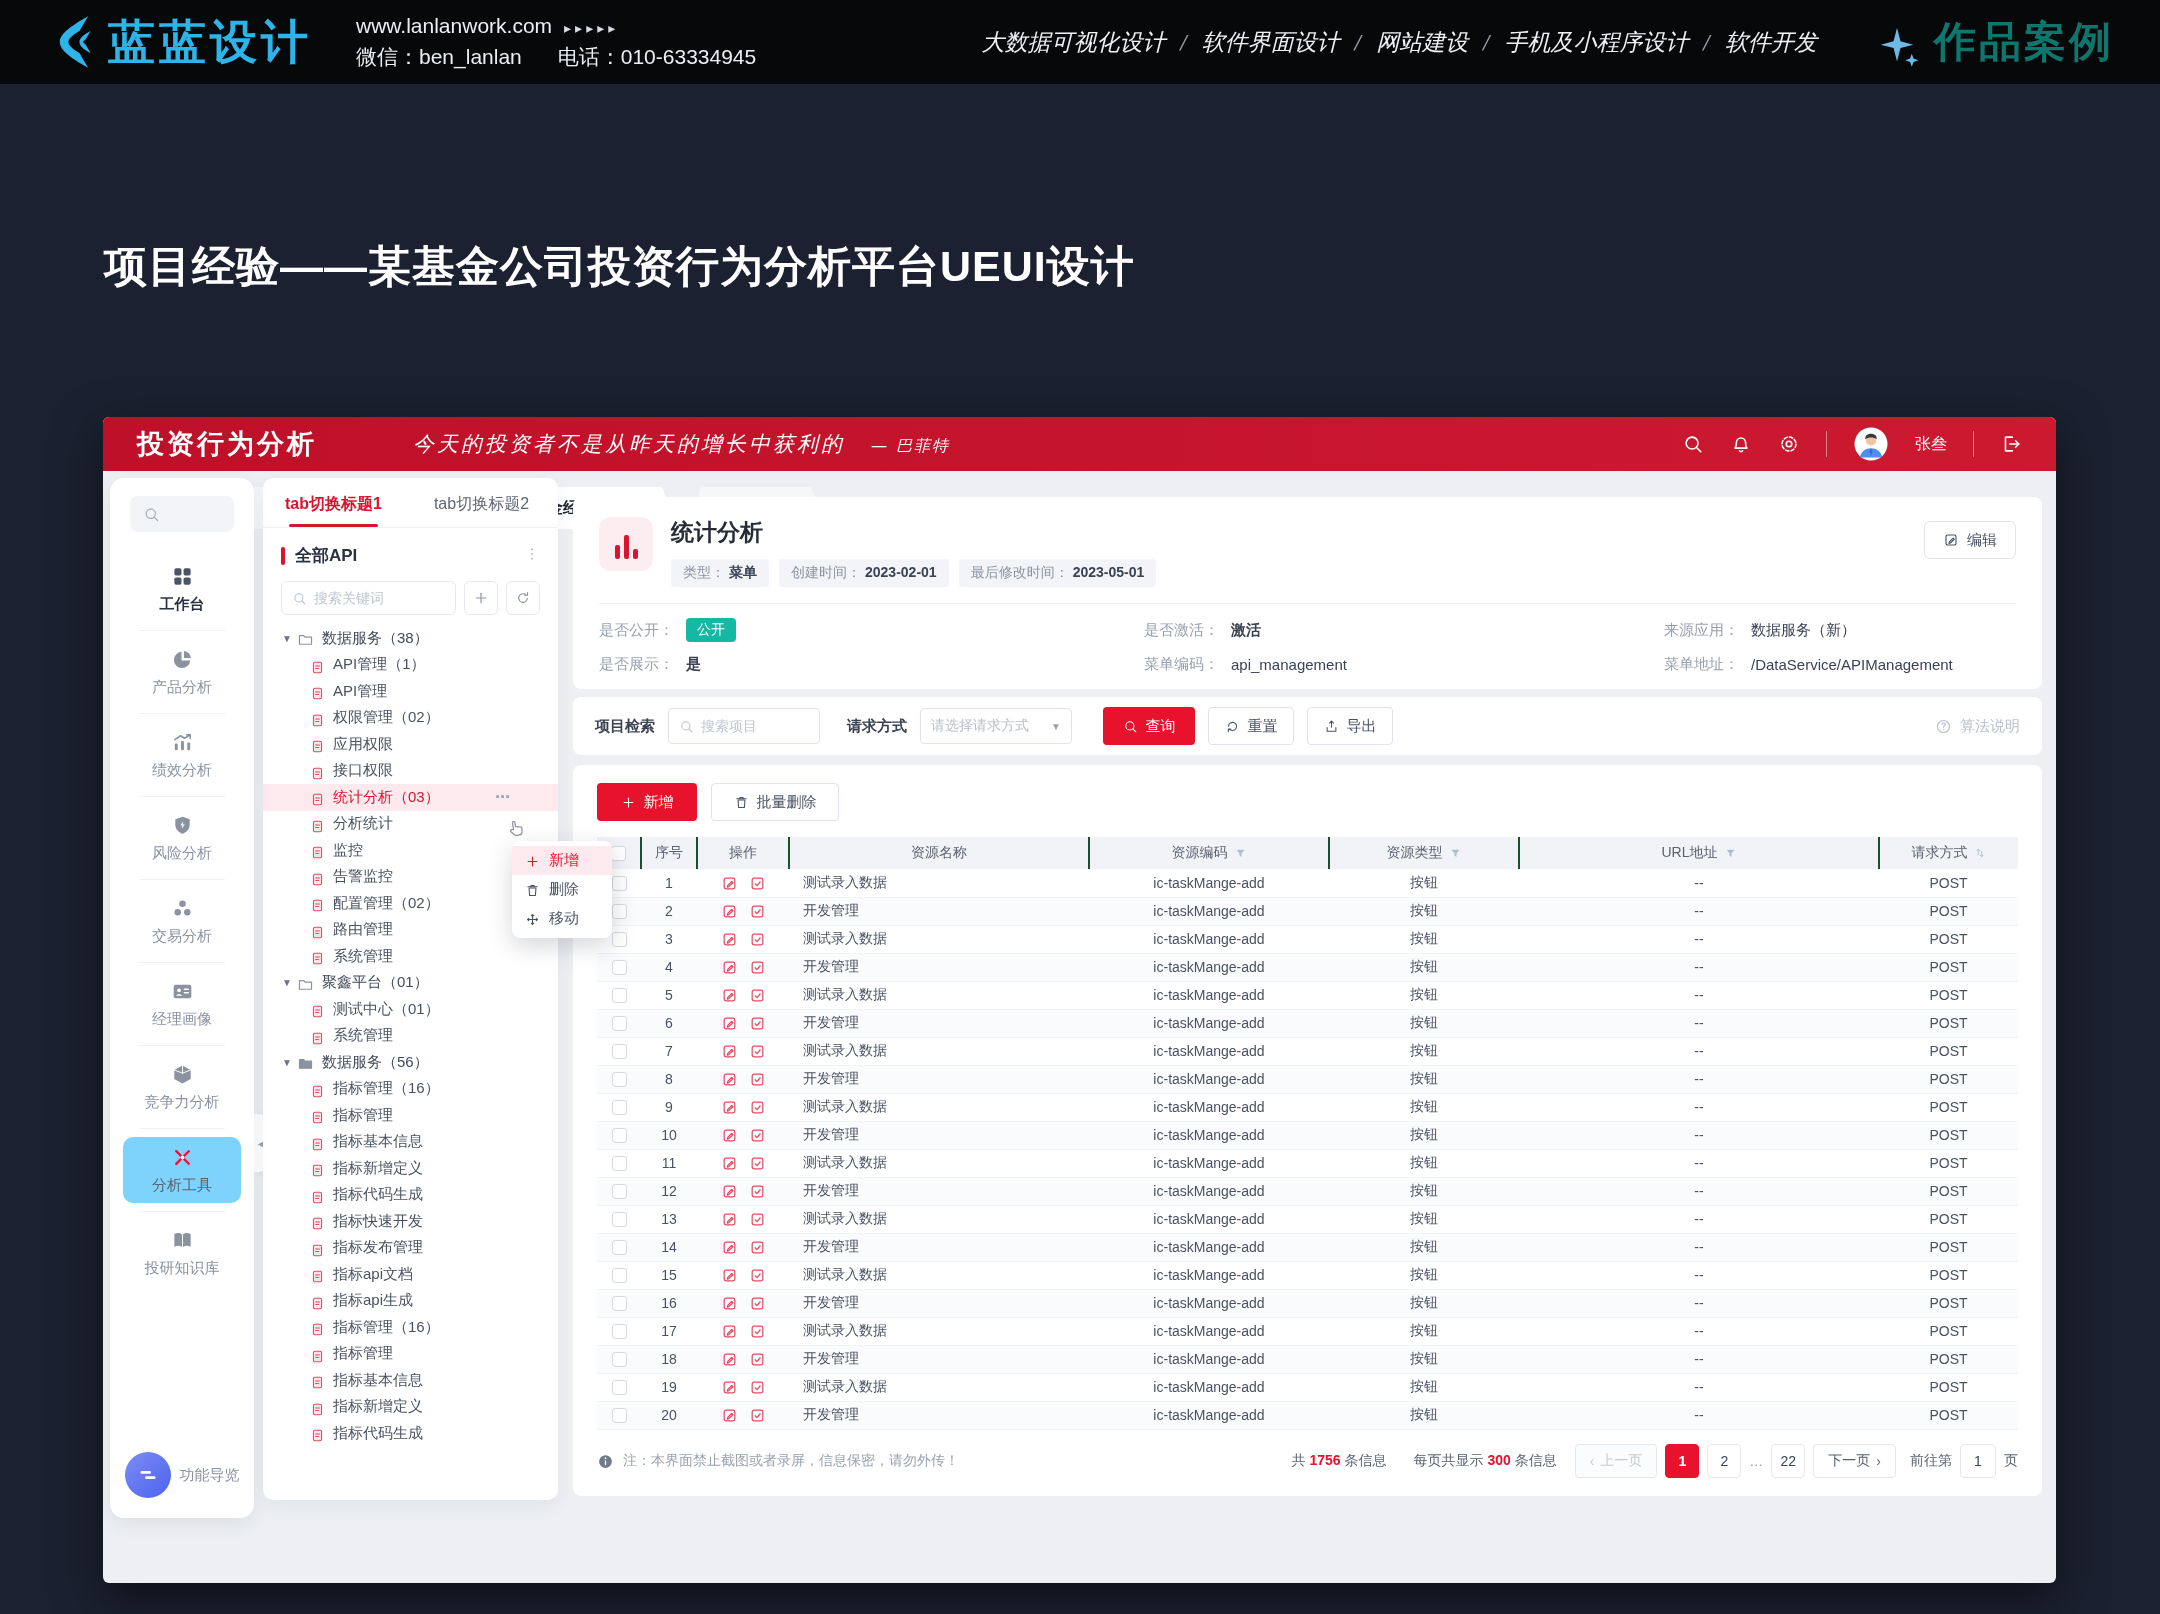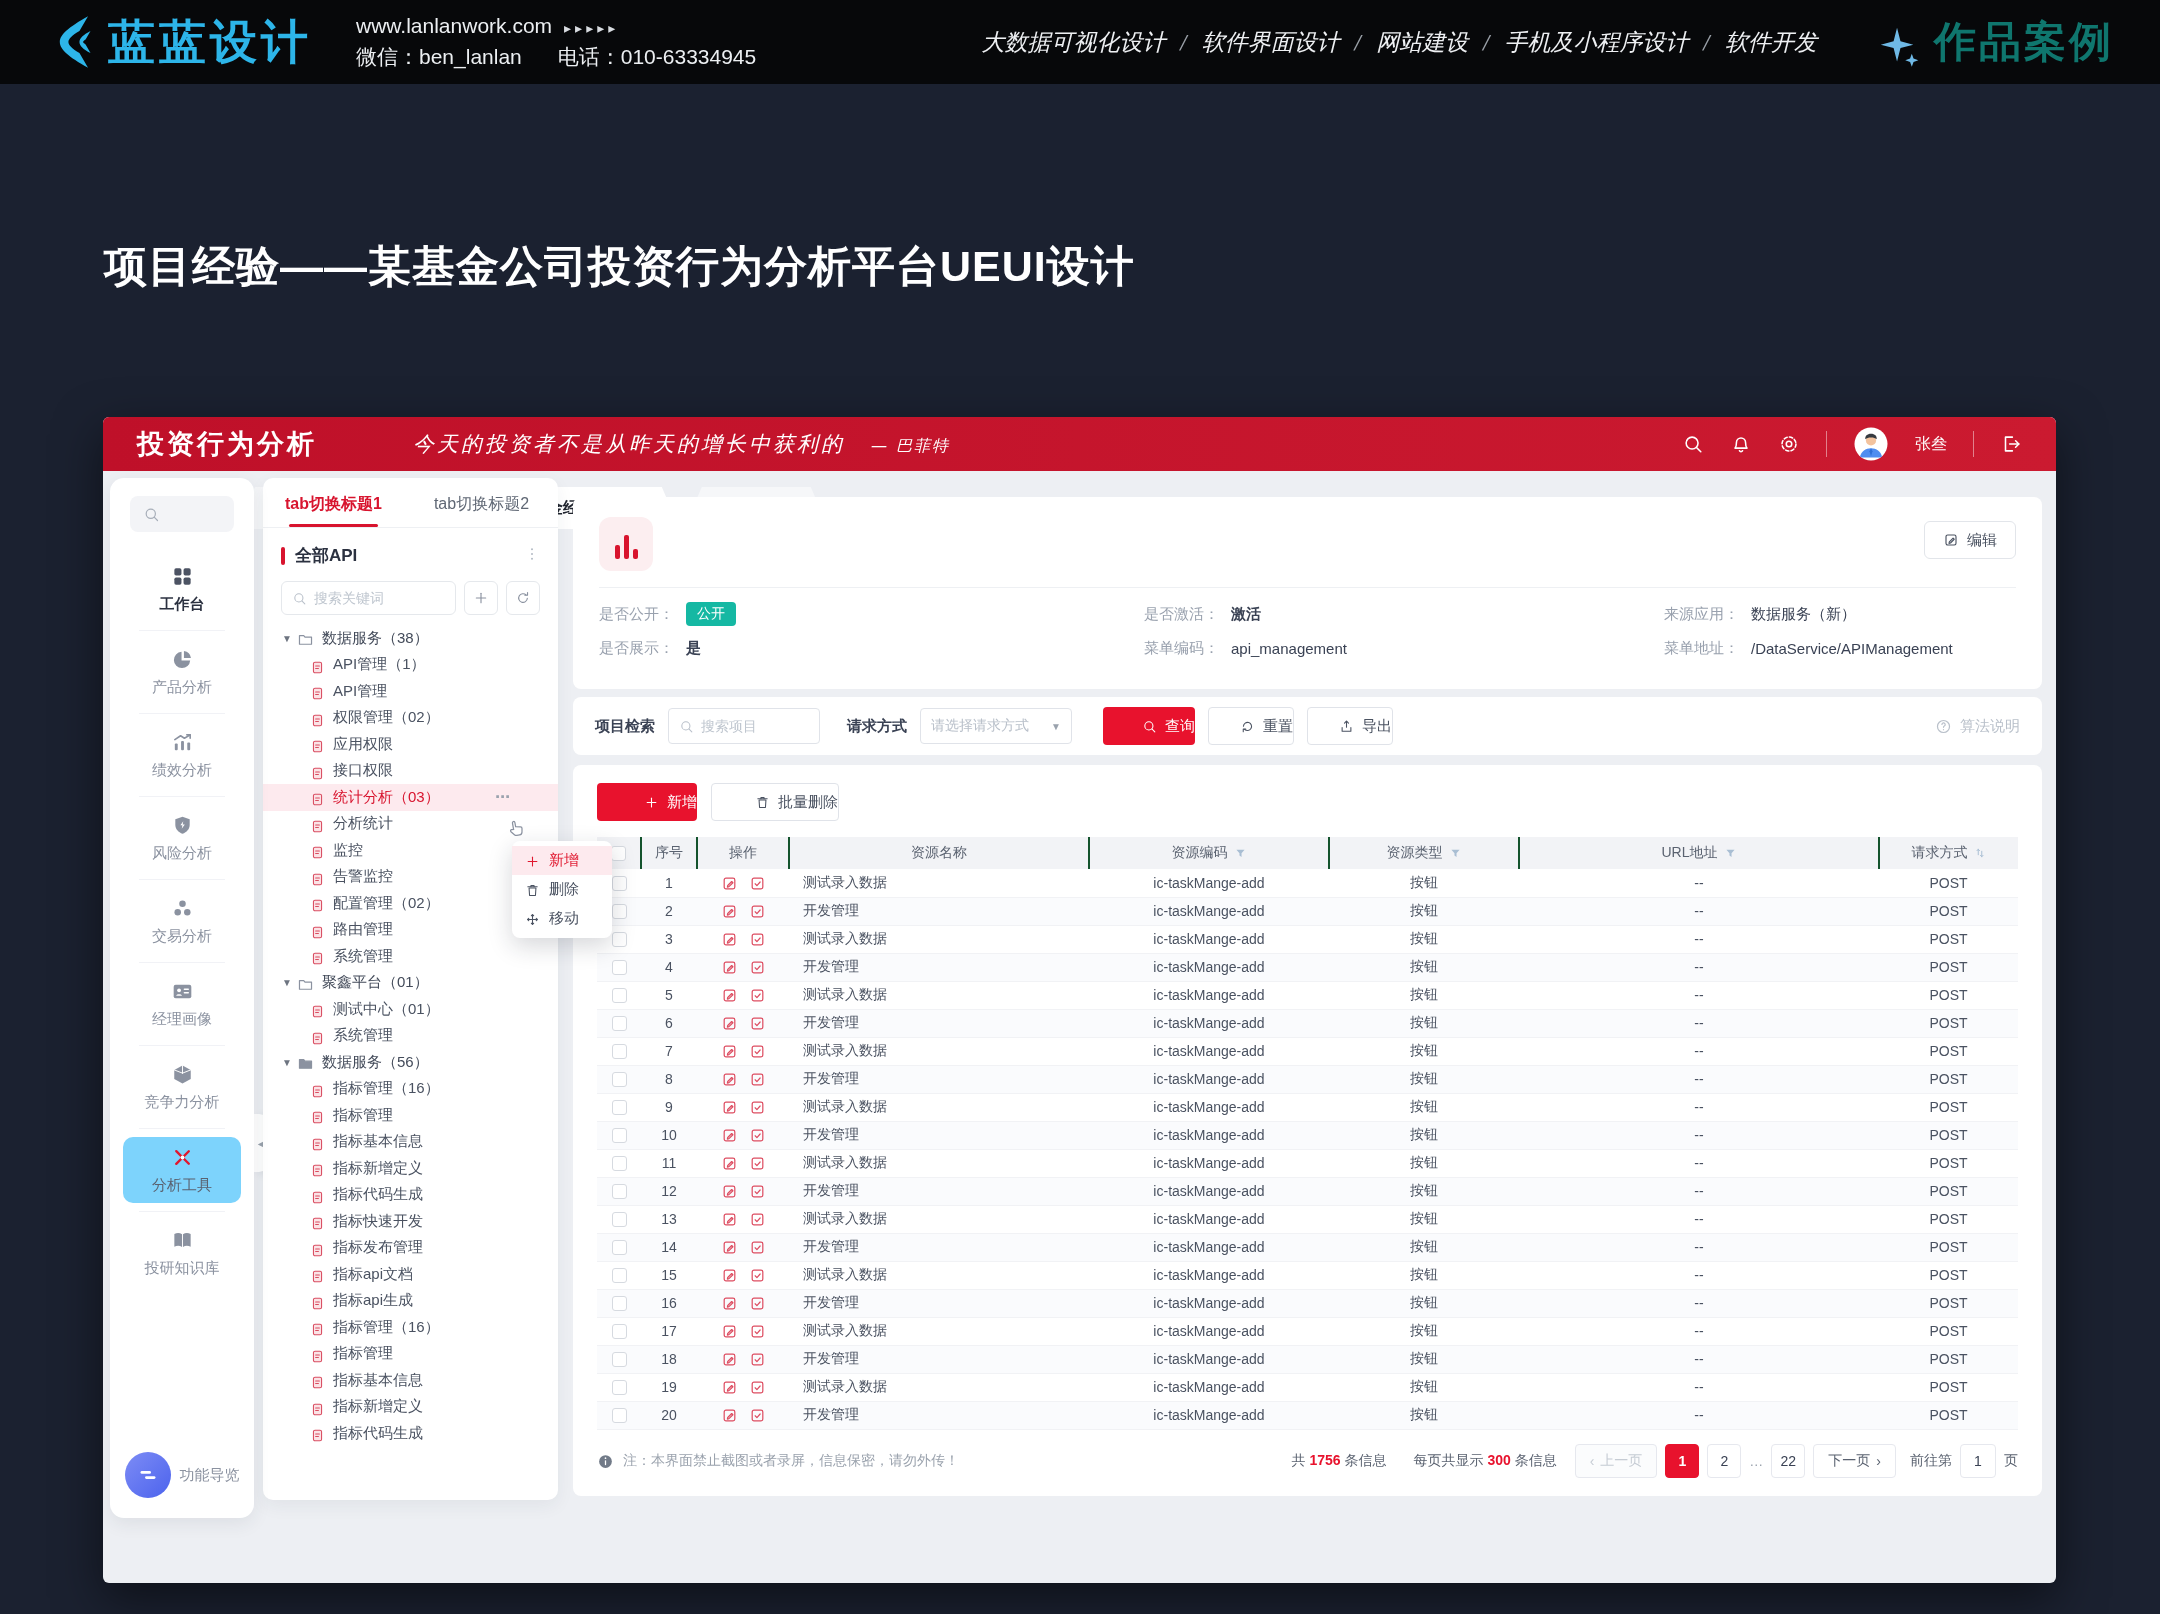--- a/index.html
+++ b/index.html
@@ -118,21 +118,21 @@
   .teal-badge{background:#15b8a3;color:#fff;border-radius:4px;padding:3px 11px;font-size:14px}
 
   .filter-card{top:200px;height:58px;display:flex;align-items:center;padding:0 22px;gap:13px}
   .flabel2{font-size:15px;color:#3a4254;font-weight:bold;white-space:nowrap}
   .f-input,.f-select{width:152px;height:36px;border:1px solid #e0e3e9;border-radius:4px;display:flex;align-items:center;padding:0 10px;gap:7px;color:#b9c0ca;background:#fff}
   .f-input svg{width:15px;height:15px;flex:none}
   .f-input input{border:none;outline:none;width:100%;font-size:14px;font-family:inherit}
   .f-input input::placeholder{color:#bfc6cf}
   .f-select{justify-content:space-between;font-size:14px}
   .f-select .sel-caret{color:#9aa2ad;font-size:10px}
-  .btn{height:38px;border-radius:4px;display:flex;align-items:center;justify-content:flex-end;gap:8px;font-size:15px;white-space:nowrap}
+  .btn{height:38px;border-radius:4px;display:flex;align-items:center;justify-content:center;gap:8px;font-size:15px;white-space:nowrap}
   .btn svg{width:15px;height:15px}
   .btn-primary{background:#e8122d;color:#fff;border:none;width:92px;margin-left:18px}
   .btn-plain{border:1px solid #e0e3e9;background:#fff;color:#4a5261;width:86px}
   .help{margin-left:auto;display:flex;align-items:center;gap:8px;color:#b9c0ca;font-size:15px;white-space:nowrap}
   .help svg{width:17px;height:17px}
 
   .table-card{top:268px;height:731px;padding:18px 24px;display:flex;flex-direction:column}
   .tc-actions{display:flex;gap:14px}
   .btn-add{width:100px;background:#e8122d;color:#fff;border:none}
   .btn-batch{width:128px;border:1px solid #e0e3e9;color:#4a5261;background:#fff}
@@ -709,20 +709,37 @@
 
   <div class="main">
 
     <div class="card detail-card">
       <div class="detail-head">
         <span class="detail-icon">
           <span class="dbar" style="height:14px"></span>
             <span class="dbar" style="height:24px"></span>
             <span class="dbar" style="height:10px"></span>
         </span>
+        <div class="detail-info">
+          <div class="detail-title">统计分析</div>
+          <div class="badge-row" id="badgeRow">
+              <span class="dbadge">
+                <span class="bl">类型：</span>
+                <span class="bv">菜单</span>
+              </span>
+              <span class="dbadge">
+                <span class="bl">创建时间：</span>
+                <span class="bv">2023-02-01</span>
+              </span>
+              <span class="dbadge">
+                <span class="bl">最后修改时间：</span>
+                <span class="bv">2023-05-01</span>
+              </span>
+            </div>
+        </div>
         <button class="edit-btn">
           <svg class="ic" viewBox="0 0 24 24">
               <rect x="4.5" y="4.5" width="15" height="15" rx="2.5"></rect>
               <path d="M9.5 14.8 l5.6-5.6 1.7 1.7 -5.6 5.6 -2.2 .5 z"></path>
             </svg>
           <span>编辑</span>
         </button>
       </div>
       <div class="detail-divider"></div>
       <div class="fields" id="fieldGrid">

